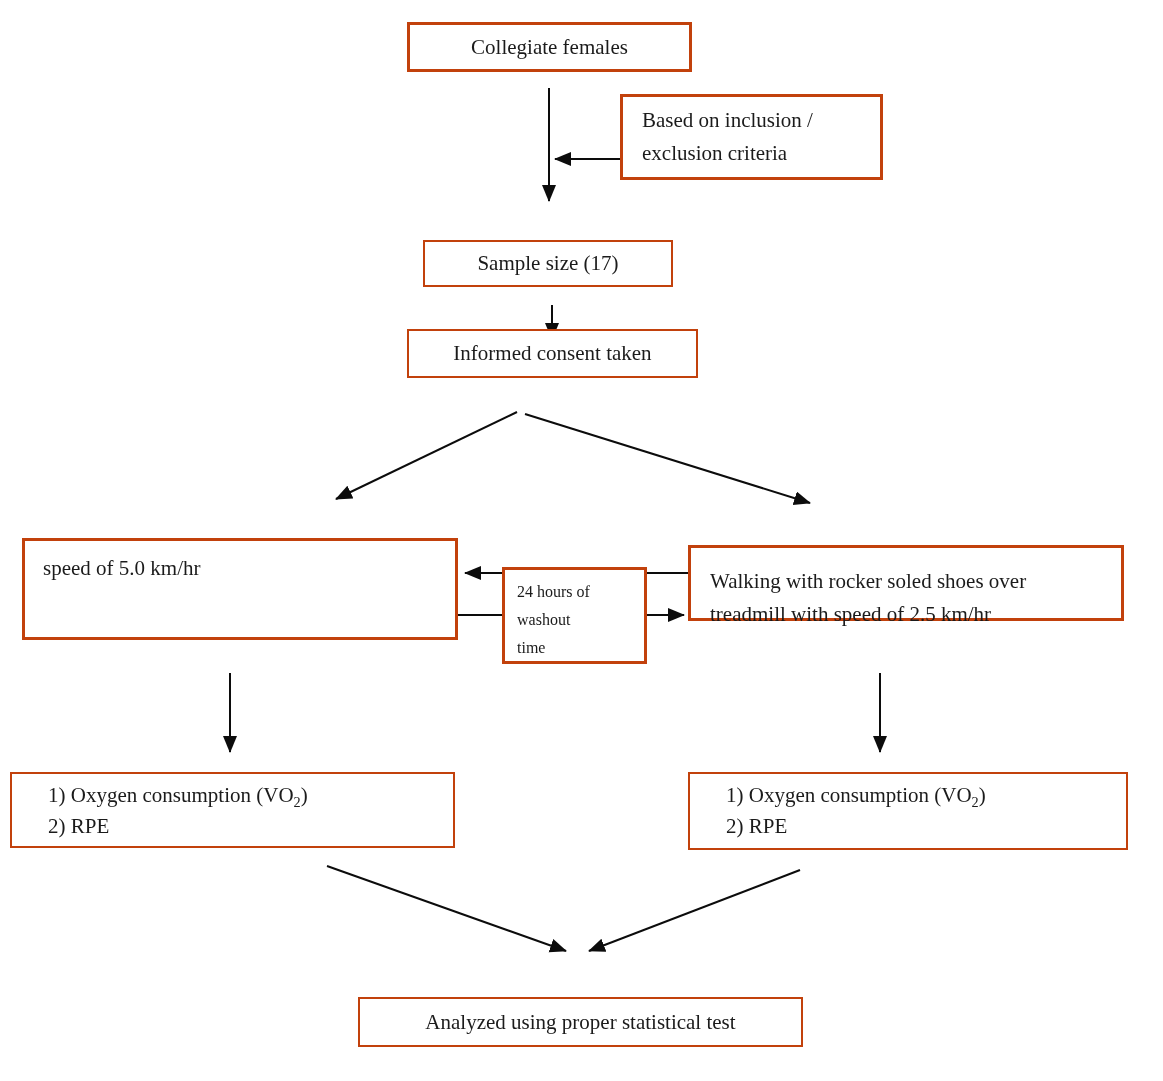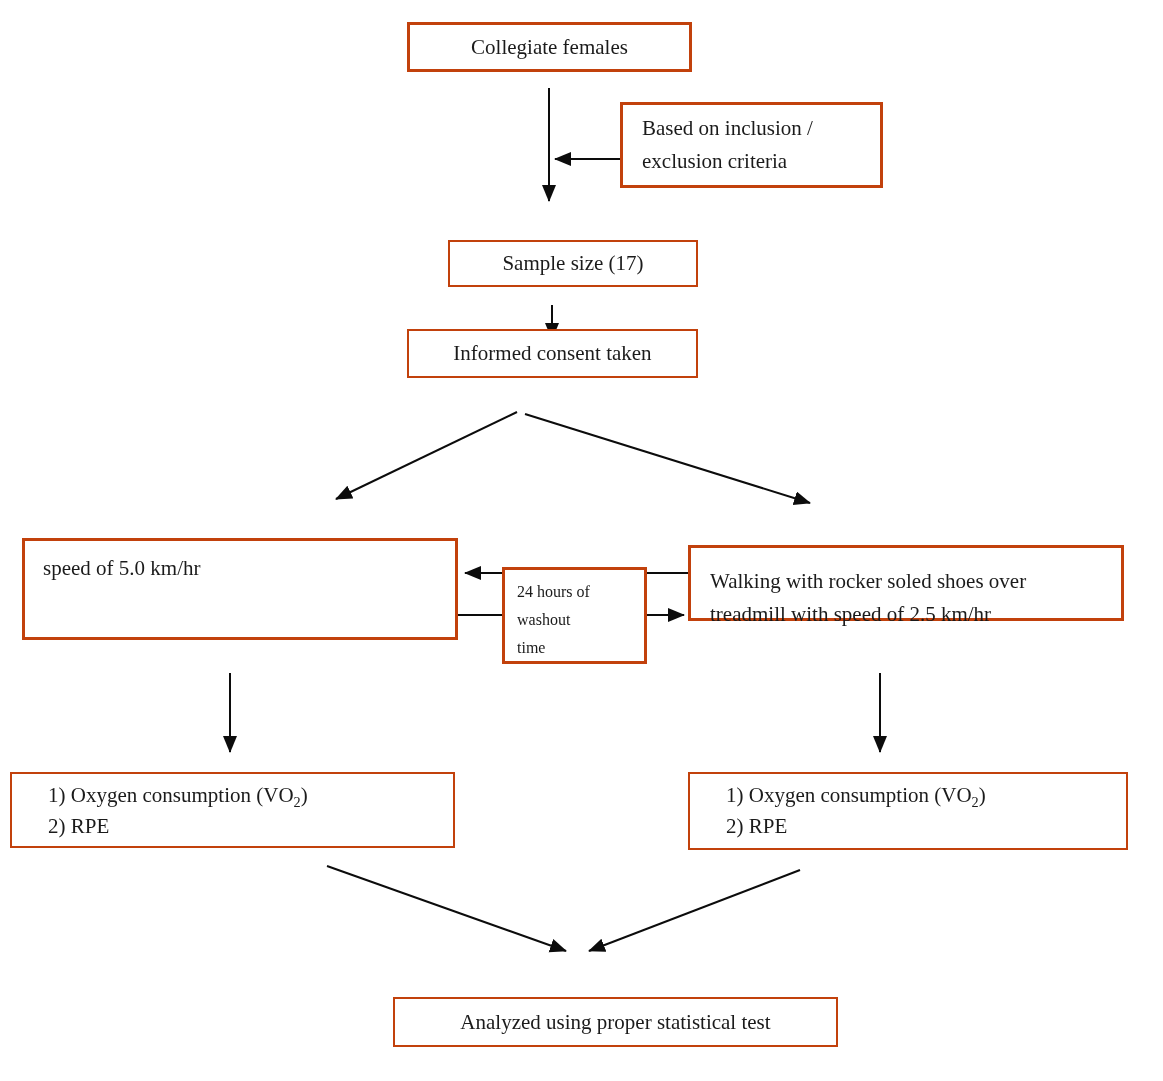--- a/index.html
+++ b/index.html
@@ -34,32 +34,32 @@
   }
   .node.thick { border-width: 3px; }
   .node.centered {
     display: flex;
     align-items: center;
     justify-content: center;
     text-align: center;
   }
   .node .ln { white-space: nowrap; }
   #node-collegiate   { left: 407px; top: 22px;  width: 285px; height: 50px; }
-  #node-criteria     { left: 620px; top: 102px; width: 263px; height: 86px; padding: 7px 16px 0 19px; }
-  #node-sample       { left: 448px; top: 240px; width: 250px; height: 47px; }
+  #node-criteria     { left: 620px; top: 94px; width: 263px; height: 86px; padding: 7px 16px 0 19px; }
+  #node-sample       { left: 423px; top: 240px; width: 250px; height: 47px; }
   #node-consent      { left: 407px; top: 329px; width: 291px; height: 49px; }
   #node-barefoot     { left: 22px;  top: 538px; width: 436px; height: 102px; padding: 11px 0 0 18px; }
   #node-washout      { left: 502px; top: 567px; width: 145px; height: 97px; padding: 8px 0 0 12px;
                        font-size: 16px; line-height: 28px; }
   #node-rocker       { left: 688px; top: 545px; width: 436px; height: 76px; padding: 17px 0 0 19px; }
   #node-outcome-left { left: 10px;  top: 772px; width: 445px; height: 76px; padding: 6px 0 0 36px;
                        line-height: 31px; }
   #node-outcome-right{ left: 688px; top: 772px; width: 440px; height: 78px; padding: 6px 0 0 36px;
                        line-height: 31px; }
-  #node-analyzed     { left: 358px; top: 997px; width: 445px; height: 50px; margin-left: 35px; }
+  #node-analyzed     { left: 358px; top: 997px; width: 445px; height: 50px; }
   sub { font-size: 0.68em; line-height: 0; }
 </style>
 </head>
 <body>
 
 <div id="canvas">
 
   <svg id="arrow-layer" viewBox="0 0 1163 1081" xmlns="http://www.w3.org/2000/svg">
     <defs>
       <marker id="ah" markerUnits="userSpaceOnUse" markerWidth="20" markerHeight="16" refX="16" refY="7" orient="auto">

